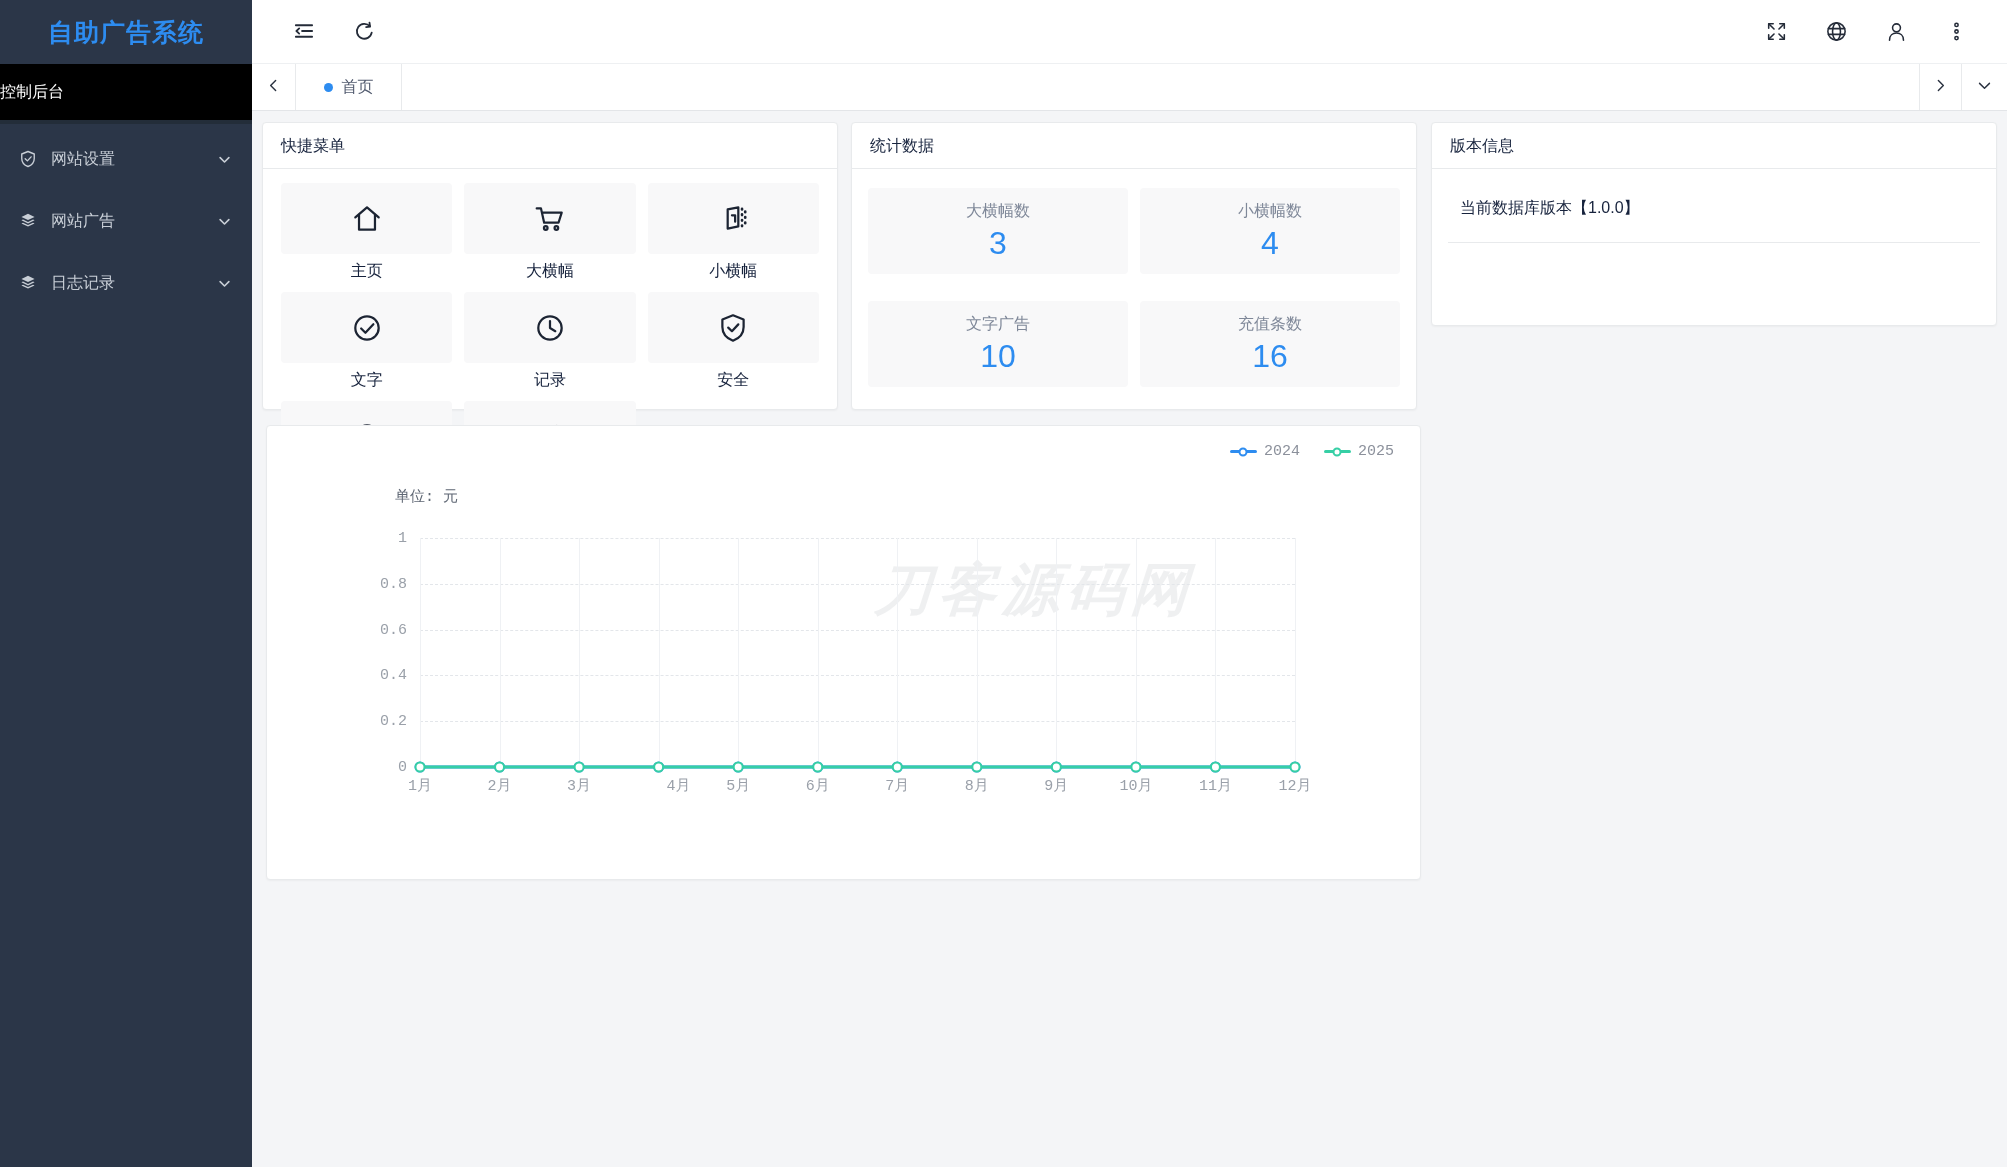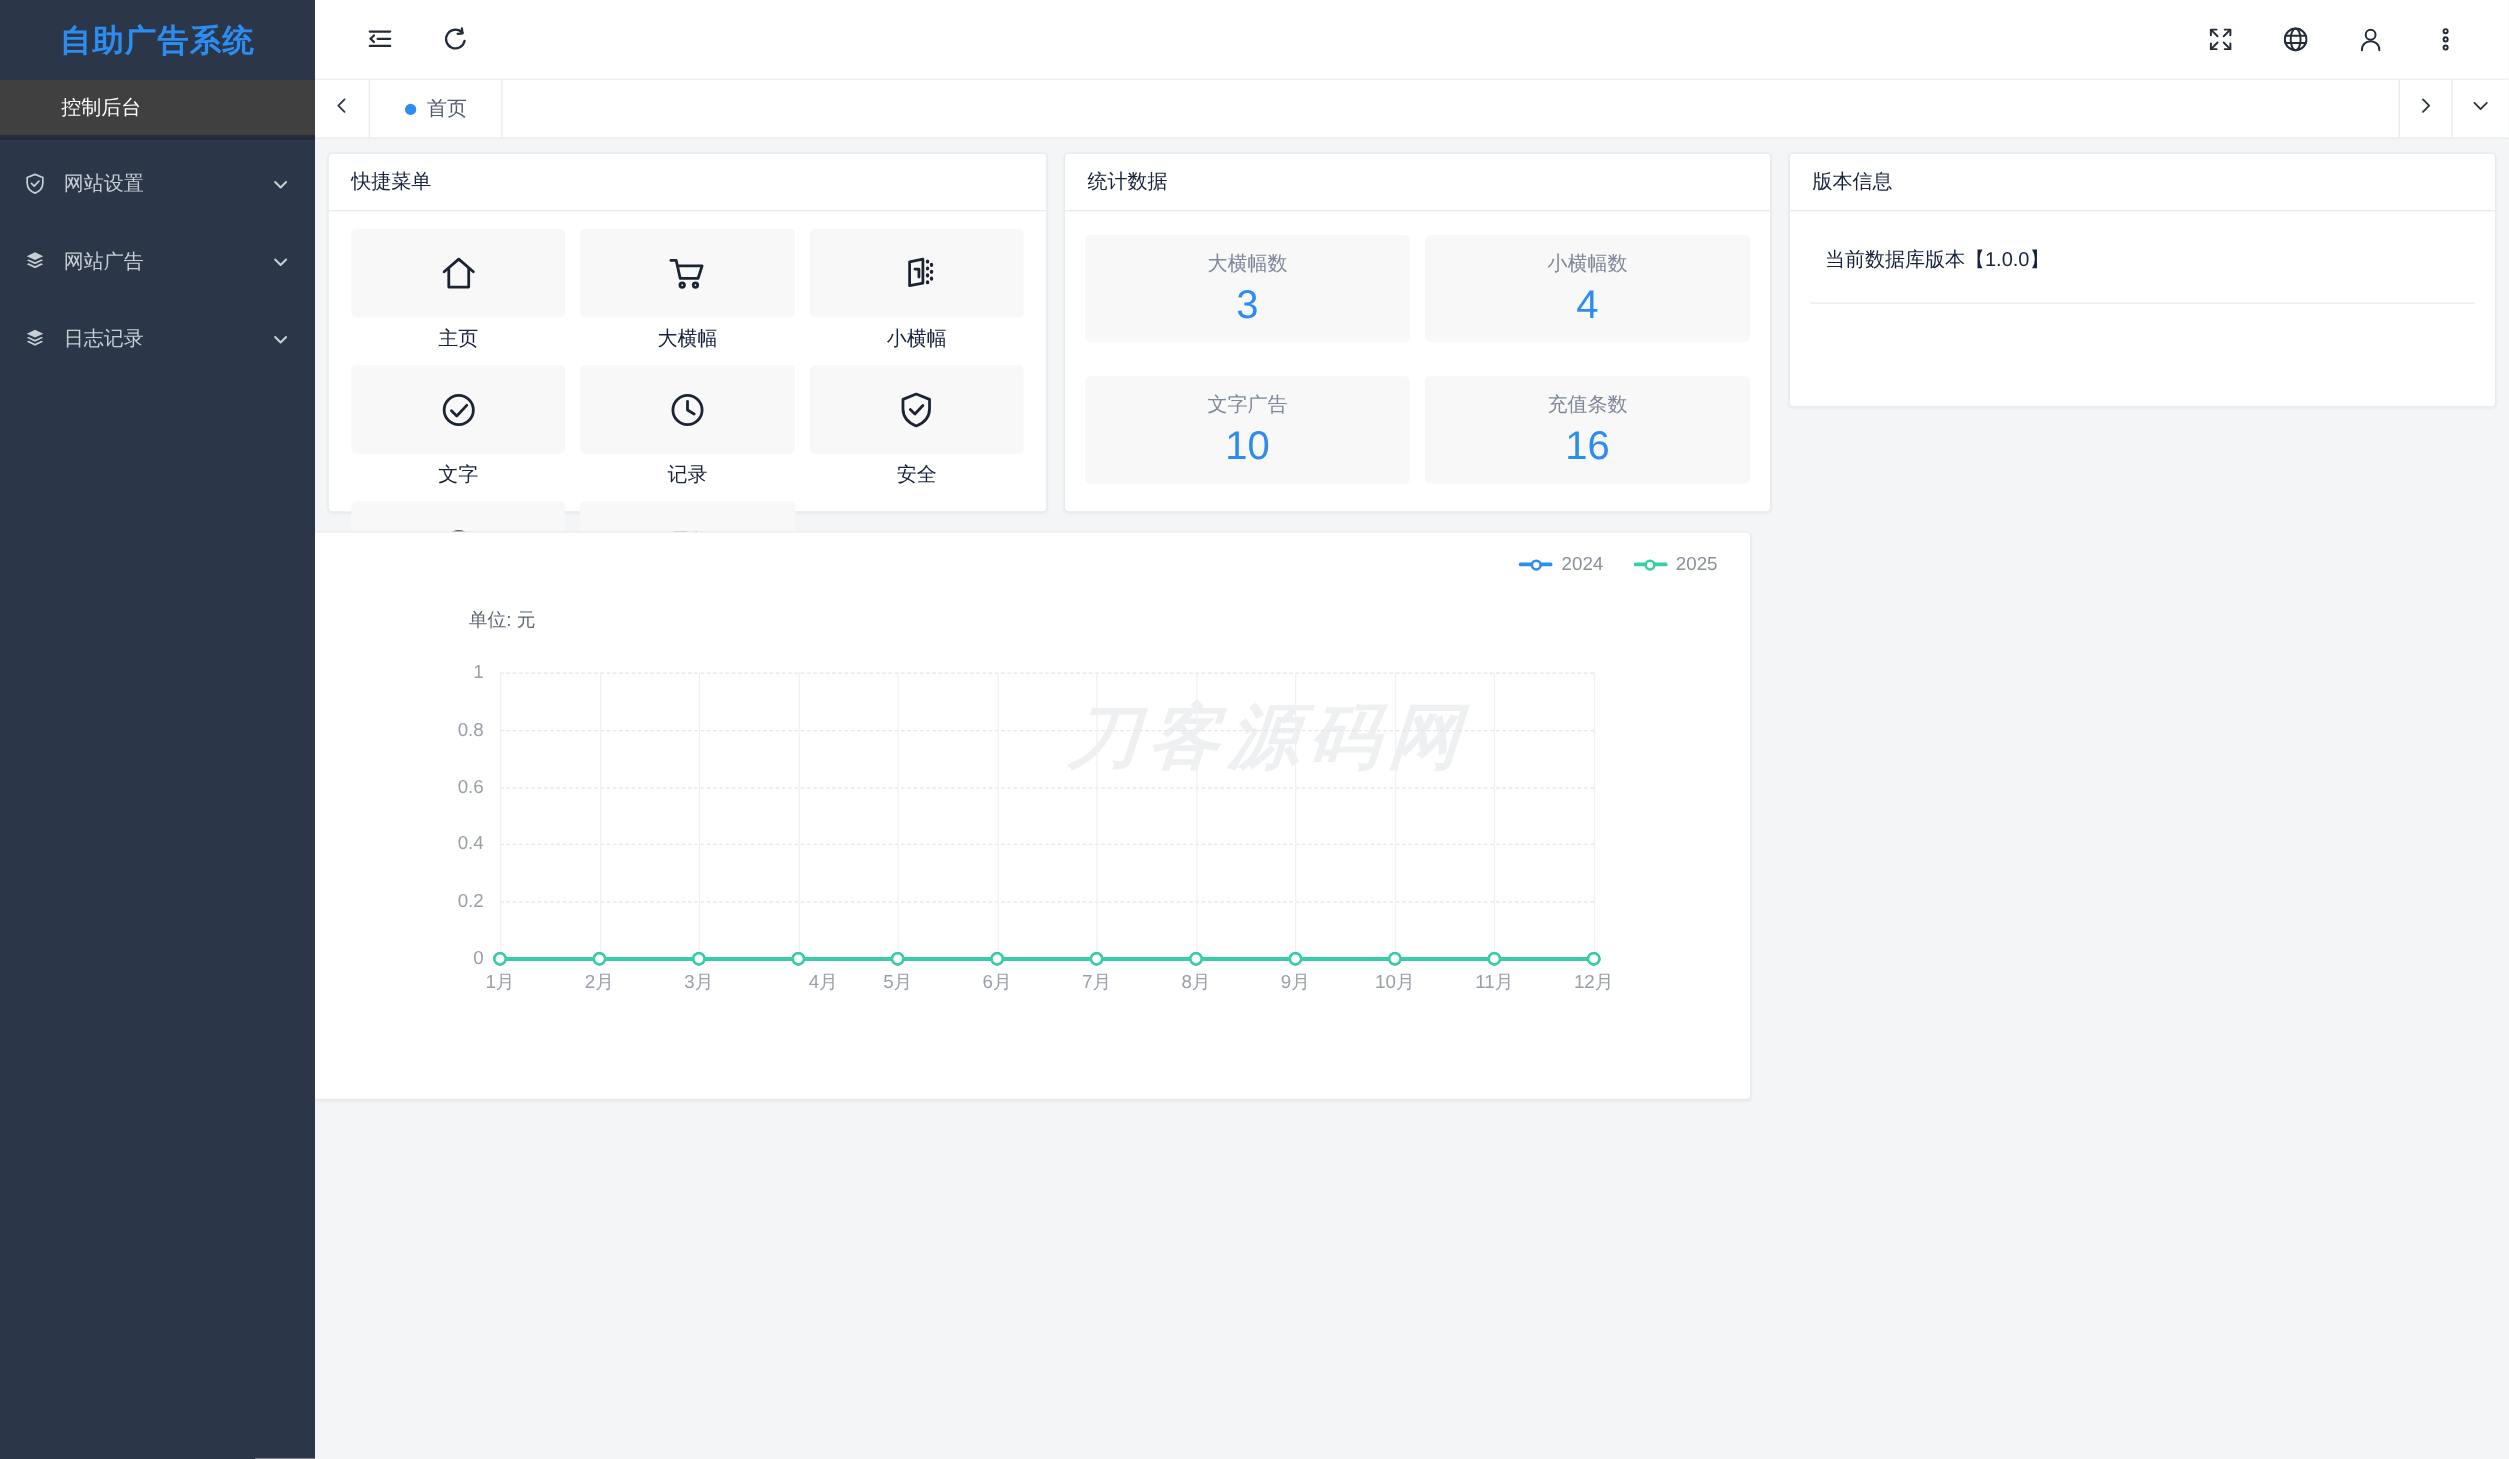--- a/index.html
+++ b/index.html
@@ -12,22 +12,22 @@
   .logo { height:64px; display:flex; align-items:center; justify-content:center;
     color:#2d8cf0; font-size:25px; font-weight:bold; letter-spacing:1px; }
   .side-item { height:62px; display:flex; align-items:center; padding:0 20px 0 18px;
     color:#c8ced6; font-size:16px; cursor:pointer; }
   .side-item.bright { color:#eef1f5; }
   .side-item .s-ico { width:20px; height:20px; margin-right:13px; flex:0 0 auto; display:flex; }
   .side-item .s-ico svg { width:20px; height:20px; }
   .side-item .chev { margin-left:auto; display:flex; }
   .side-item .chev svg { width:15px; height:15px; }
   .submenu { background:#232d39; padding-bottom:4px; }
-  .side-sub { height:44px; background:#404040; color:#ffffff; font-size:16px;
-    display:flex; align-items:center; padding-left:49px; cursor:pointer; }
+  .side-sub { height:56px; background:#000000; color:#ffffff; font-size:16px;
+    display:flex; align-items:center; cursor:pointer; }
   .side-gap { height:4px; }
 
   
   .header { position:absolute; left:252px; top:0; right:0; height:63px; background:#fff; }
   .h-group { position:absolute; top:0; height:63px; display:flex; align-items:center; gap:37px; }
   .h-left { left:39px; }
   .h-right { right:39px; gap:36px; }
   .h-btn { width:24px; height:24px; display:flex; align-items:center; justify-content:center; cursor:pointer; }
   .h-btn svg { width:23px; height:23px; stroke:#242b38; stroke-width:1.9; fill:none;
     stroke-linecap:round; stroke-linejoin:round; }
@@ -71,21 +71,21 @@
     flex-direction:column; align-items:center; justify-content:center; gap:3px; }
   .stat-label { font-size:16px; color:#7f8899; }
   .stat-value { font-size:32px; color:#2d8cf0; }
 
   .card-version { left:1431px; top:122px; width:566px; height:204px; }
   .ver-body { padding:6px 16px 0 16px; }
   .ver-row { height:68px; display:flex; align-items:center; padding-left:12px;
     border-bottom:1px solid #e8eaec; font-size:16px; color:#17233d; }
 
   
-  .card-chart { left:246px; top:425px; width:1155px; height:455px; }
+  .card-chart { left:266px; top:425px; width:1155px; height:455px;font-family:Liberation Mono, monospace; }
   .legend { position:absolute; top:17px; right:26px; display:flex; gap:24px; align-items:center; }
   .legend-item { display:flex; align-items:center; gap:7px; cursor:pointer; }
   .lg-marker { position:relative; width:27px; height:13px; display:inline-block; }
   .lg-line { position:absolute; left:0; right:0; top:5px; height:3px; border-radius:2px; }
   .lg-dot { position:absolute; left:50%; top:50%; width:9px; height:9px; border:2px solid #000;
     border-radius:50%; background:#fff; transform:translate(-50%,-50%); }
   .lg-text { font-size:15px; color:#8b909b; }
   .unit-label { position:absolute; left:128px; top:61px; font-size:15px; color:#5f6774; }
   .plot { position:absolute; left:153px; top:112px; width:875px; height:229px; }
   .hgrid { position:absolute; left:0; right:0; height:0; border-top:1px dashed #e3e6ea; }

